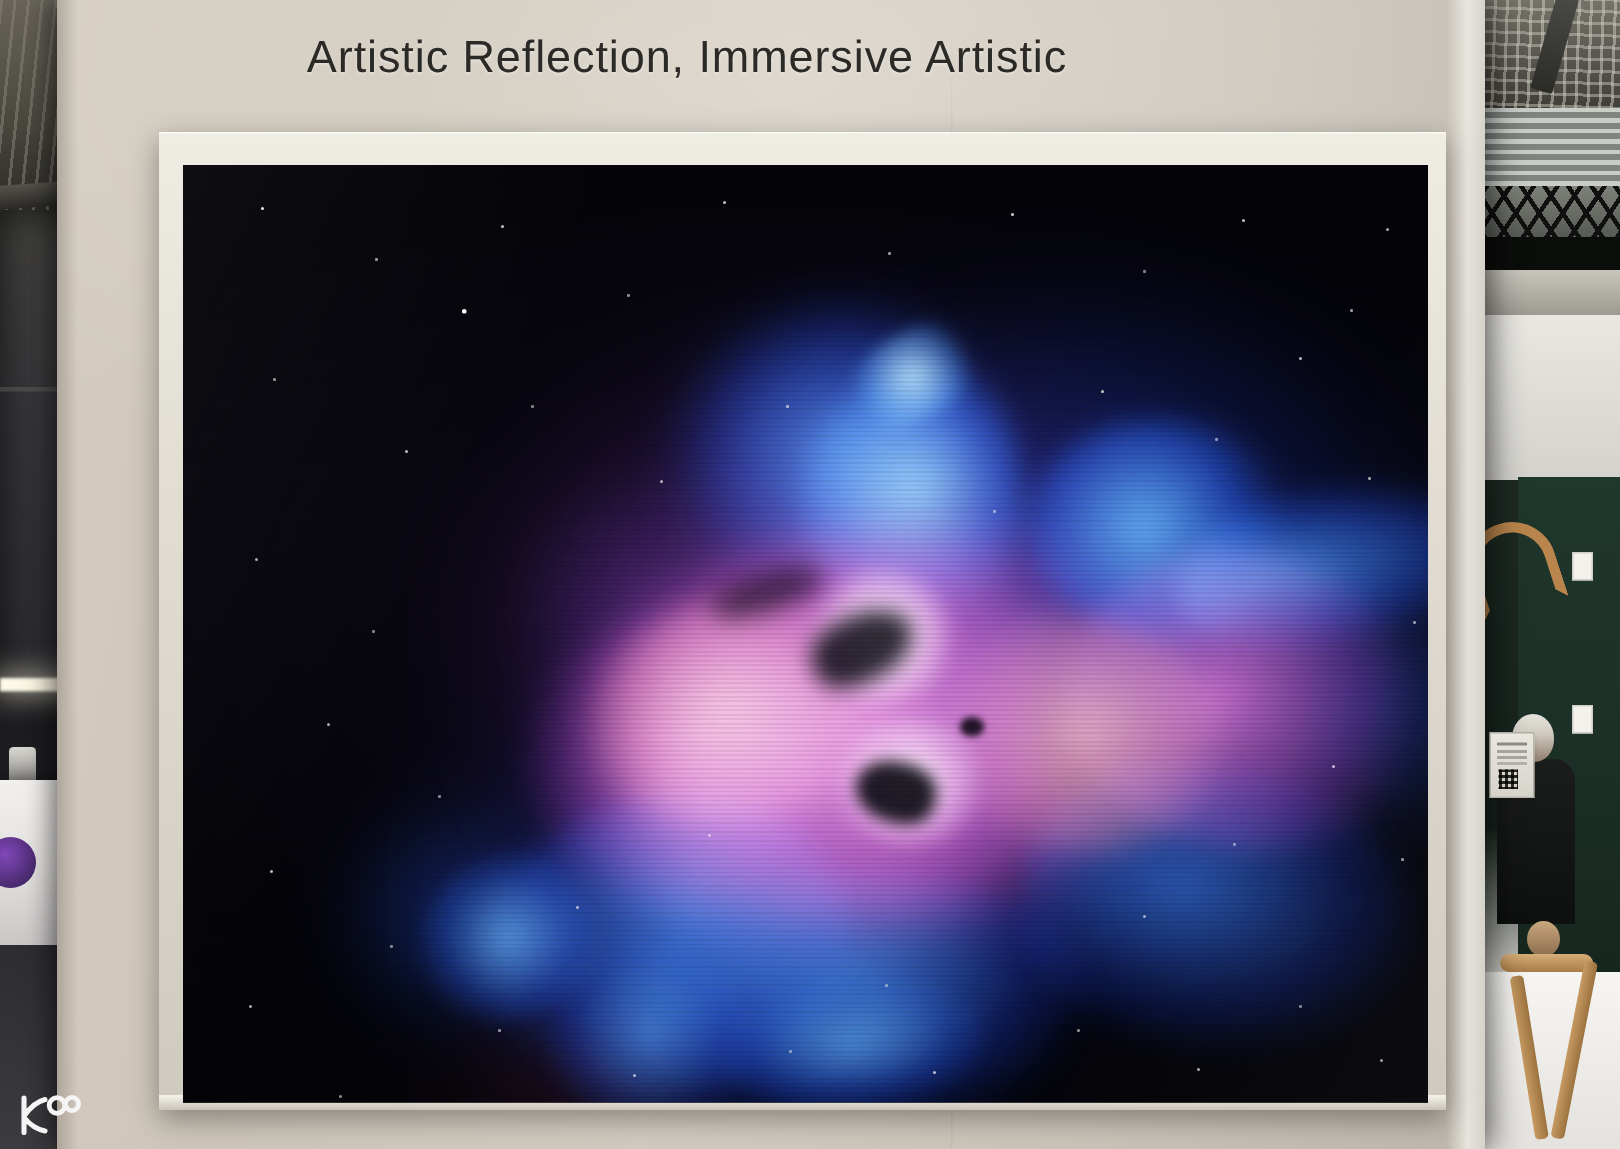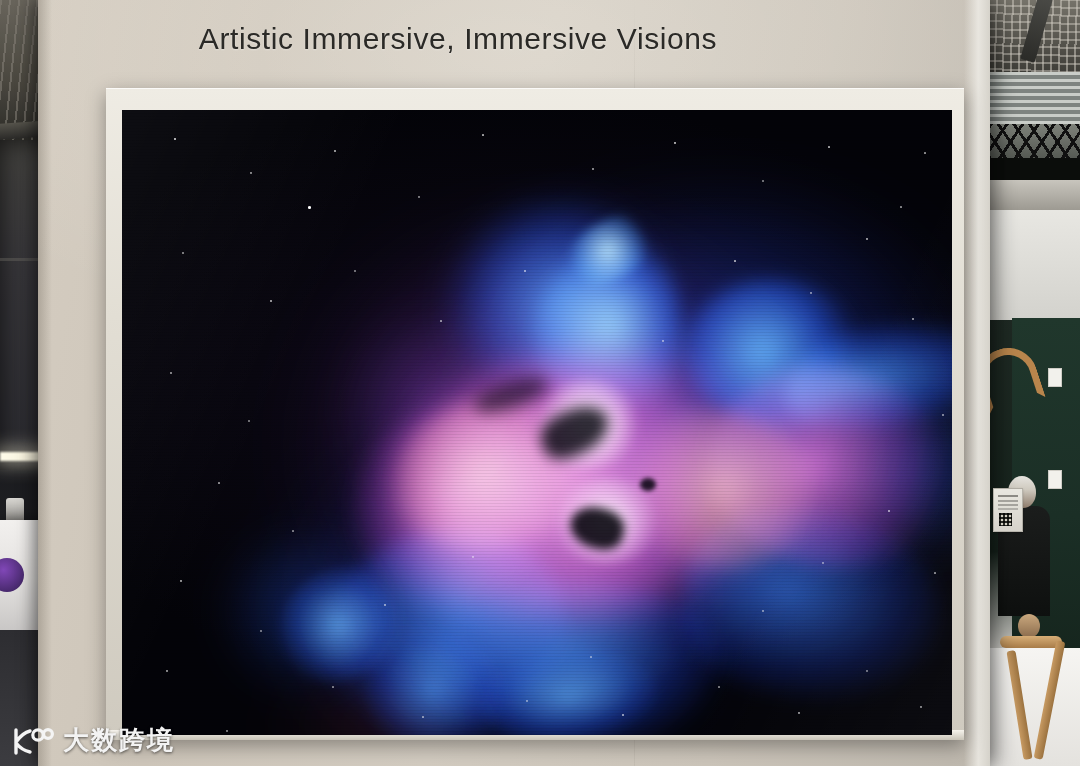--- a/index.html
+++ b/index.html
@@ -257,21 +257,21 @@
     <div class="r-stool-seat"></div>
     <div class="r-stool-leg l1"></div>
     <div class="r-stool-leg l2"></div>
   </div>
 
   <div class="wall">
     <div class="wall-edge-left"></div>
     <div class="wall-seam"></div>
     <div class="wall-edge-right"></div>
 
-    <div class="title">Artistic Immersive, Immersive Visions</div>
+    <div class="title">Artistic Reflection, Immersive Artistic</div>
 
     <div style="position:absolute;left:955px;top:488px;width:28px;height:42px;
                 background:linear-gradient(180deg,#e9e7e0,#d6d3cb);
                 border:1px solid rgba(150,146,136,.6);box-shadow:0 1px 2px rgba(0,0,0,.18);">
       <div style="position:absolute;left:4px;top:6px;width:20px;height:2px;background:#8c8a84;
                   box-shadow:0 5px 0 #a5a39d, 0 9px 0 #a5a39d, 0 13px 0 #b2b0aa;"></div>
       <div style="position:absolute;left:5px;top:24px;width:13px;height:13px;
                   background:
                     repeating-linear-gradient(90deg,#2d2f2a 0 2px, #e8e6df 2px 4px),
                     repeating-linear-gradient(180deg,#2d2f2a 0 2px, #e8e6df 2px 4px);
@@ -438,18 +438,15 @@
     <div class="scanlines"></div>
     <div class="screen-sheen"></div>
   </div>
 
   <div style="position:absolute;left:10px;bottom:8px;display:flex;align-items:center;gap:9px;z-index:90;">
     <svg width="44" height="30" viewBox="0 0 44 30" aria-hidden="true">
       <path d="M6 4 L6 27 M6 16 C 11 9, 16 6, 20 5 M6 17 C 10 22, 15 25, 20 26" stroke="#f4f4f4" stroke-width="3.4" fill="none" stroke-linecap="round"></path>
       <circle cx="28" cy="9" r="5.2" fill="none" stroke="#f4f4f4" stroke-width="3.2"></circle>
       <circle cx="38" cy="8" r="4.4" fill="none" stroke="#f4f4f4" stroke-width="3.2"></circle>
     </svg>
-    <span style="font-size:26px;font-weight:700;color:#f3f3f3;letter-spacing:2px;
-                 text-shadow:0 1px 3px rgba(0,0,0,.6);
-                 font-family:'DejaVu Sans','Liberation Sans',sans-serif;">大数跨境</span>
   </div>
 
 </div>
 
 </body></html>

